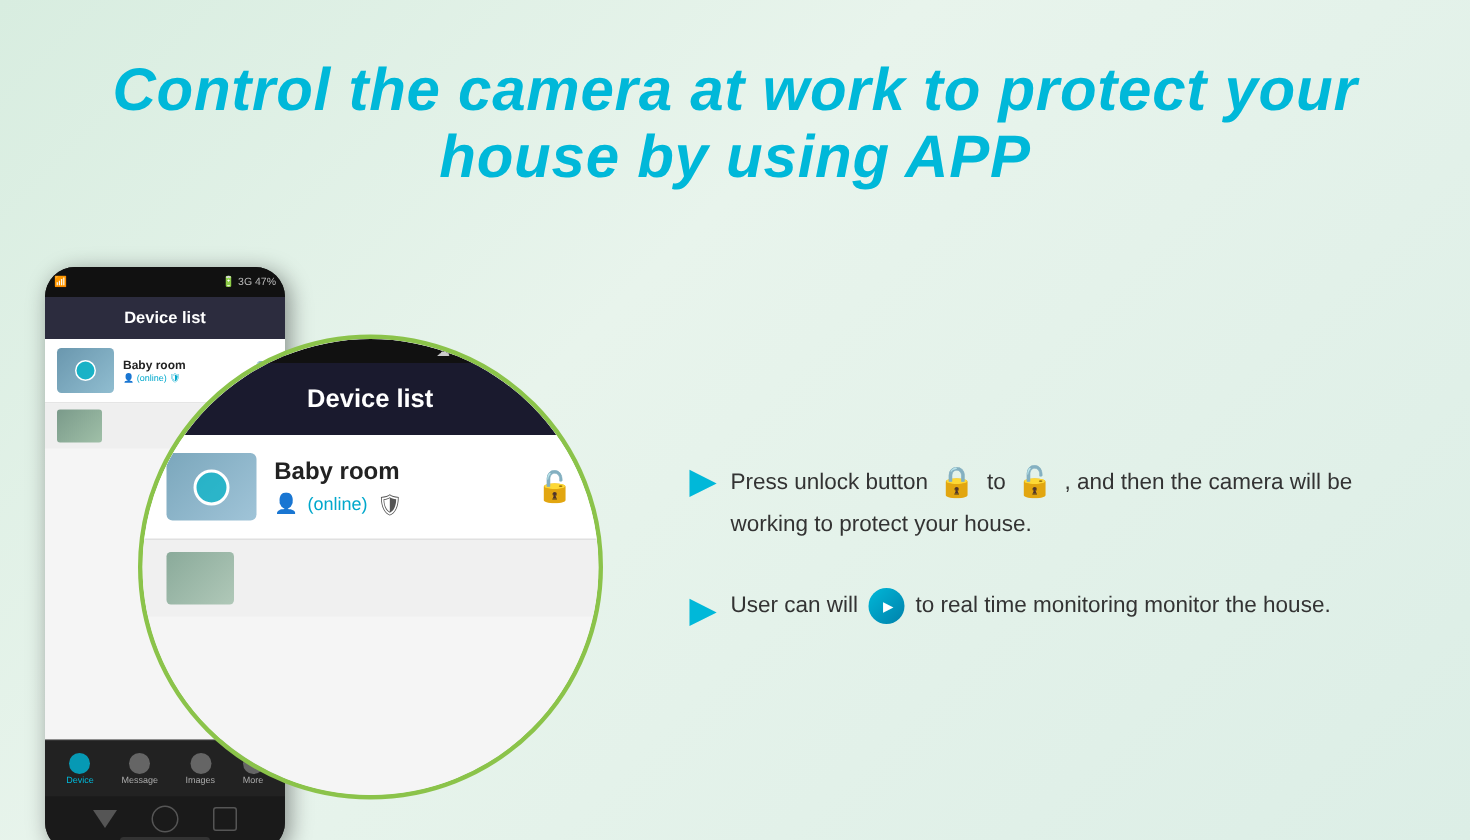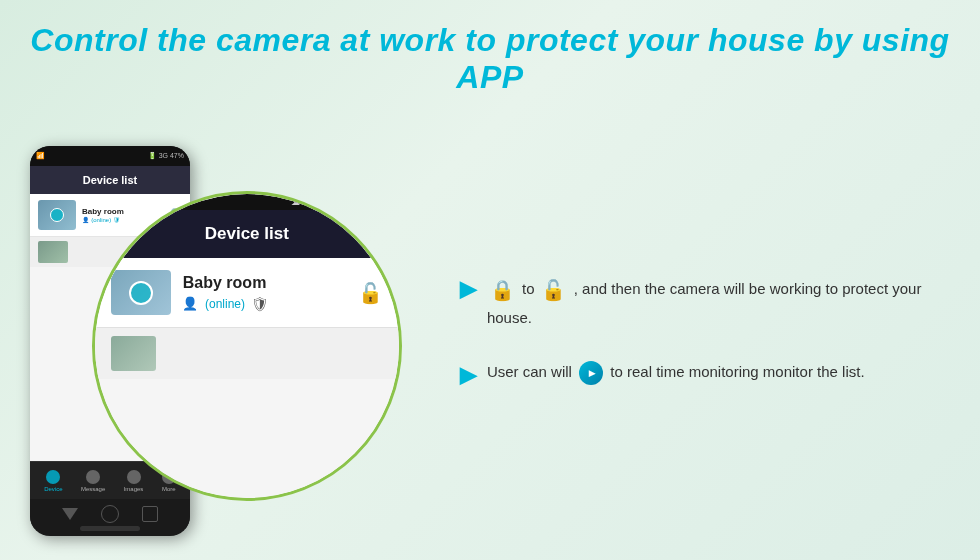--- a/index.html
+++ b/index.html
@@ -8,22 +8,22 @@
       width: 980px;
       height: 560px;
       background: linear-gradient(135deg, #d8ede0 0%, #e8f4ec 40%, #dceee6 100%);
       font-family: Arial, sans-serif;
       overflow: hidden;
       position: relative;
     }
 
     .title {
       text-align: center;
-      padding: 22px 20px 10px;
-      font-size: 32px;
+      padding: 38px 20px 10px;
+      font-size: 40px;
       font-weight: 900;
       color: #00b8d9;
       letter-spacing: 0.5px;
       font-style: italic;
     }
 
     .main-content {
       display: flex;
       align-items: center;
       justify-content: space-around;
@@ -460,34 +460,35 @@
       </div>
     </div>
 
   </div>
 
   <div class="info-section">
 
     <div class="info-item">
       <span class="arrow-icon">▶</span>
       <div class="info-text">
+        <span>Press unlock button</span>
         <span class="inline-icon">
           <span style="font-size:20px; color:#555; vertical-align:middle;">🔒</span>
         </span>
         <span>to</span>
         <span class="inline-icon">
           <span style="font-size:20px; color:#555; vertical-align:middle;">🔓</span>
         </span>
         <span>, and then the camera will be working to protect your house.</span>
       </div>
     </div>
 
     <div class="info-item">
       <span class="arrow-icon">▶</span>
       <div class="info-text">
         <span>User can will</span>
         <span class="inline-icon play-inline"></span>
-        <span>to real time monitoring monitor the list.</span>
+        <span>to real time monitoring monitor the house.</span>
       </div>
     </div>
 
   </div>
 </div>
 
 </body></html>

